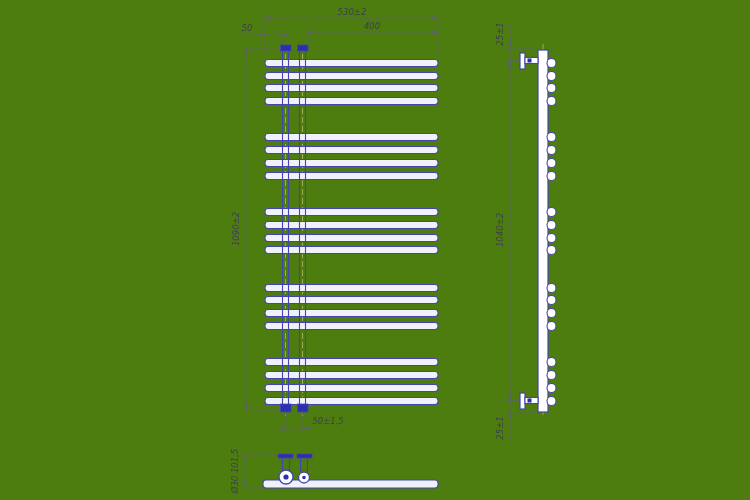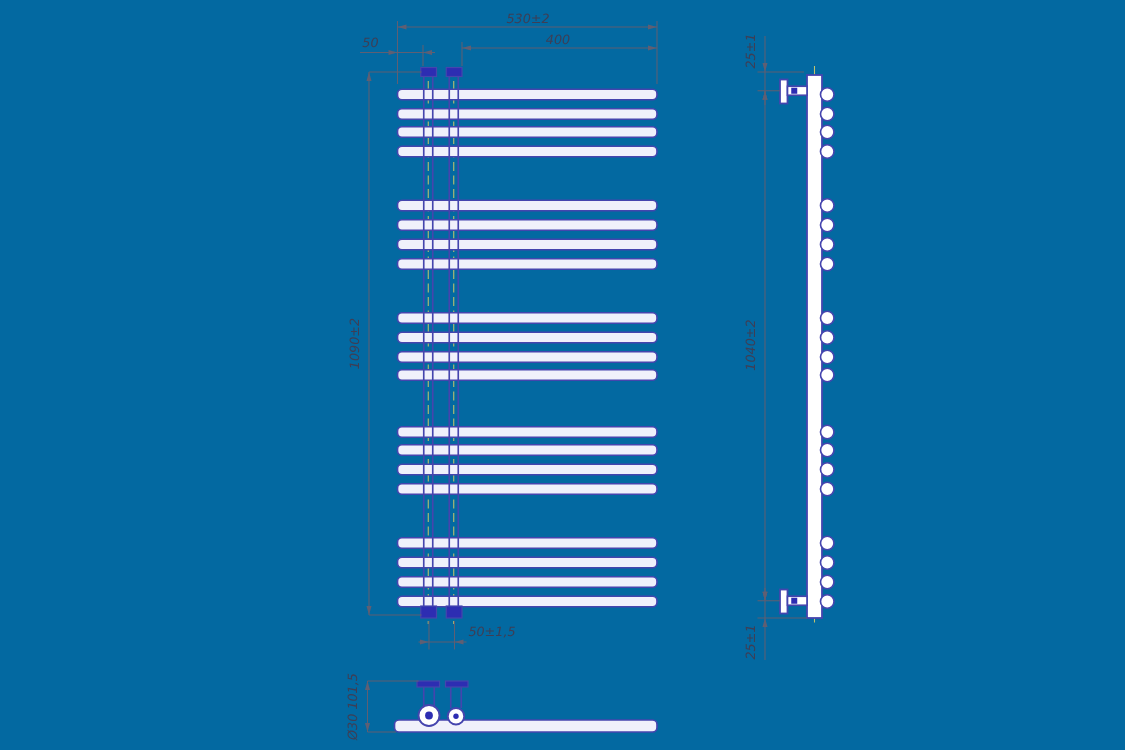--- a/index.html
+++ b/index.html
@@ -1,16 +1,16 @@
 <!DOCTYPE html>
 <html><head>
 <meta charset="utf-8">
 <style>
   html,body{margin:0;padding:0;background:#ffffff;}
-  #stage{position:relative;width:750px;height:500px;background:#0369a1;overflow:hidden;
+  #stage{position:relative;width:750px;height:500px;background:#4d7c0f;overflow:hidden;
          font-family:"DejaVu Sans",sans-serif;}
   svg{position:absolute;left:0;top:0;}
   .dim-text{font-style:italic;}
 </style>
 </head>
 <body>
 
 <div id="stage">
   <svg id="cad" width="750" height="500" viewBox="0 0 750 500">
       <g>

